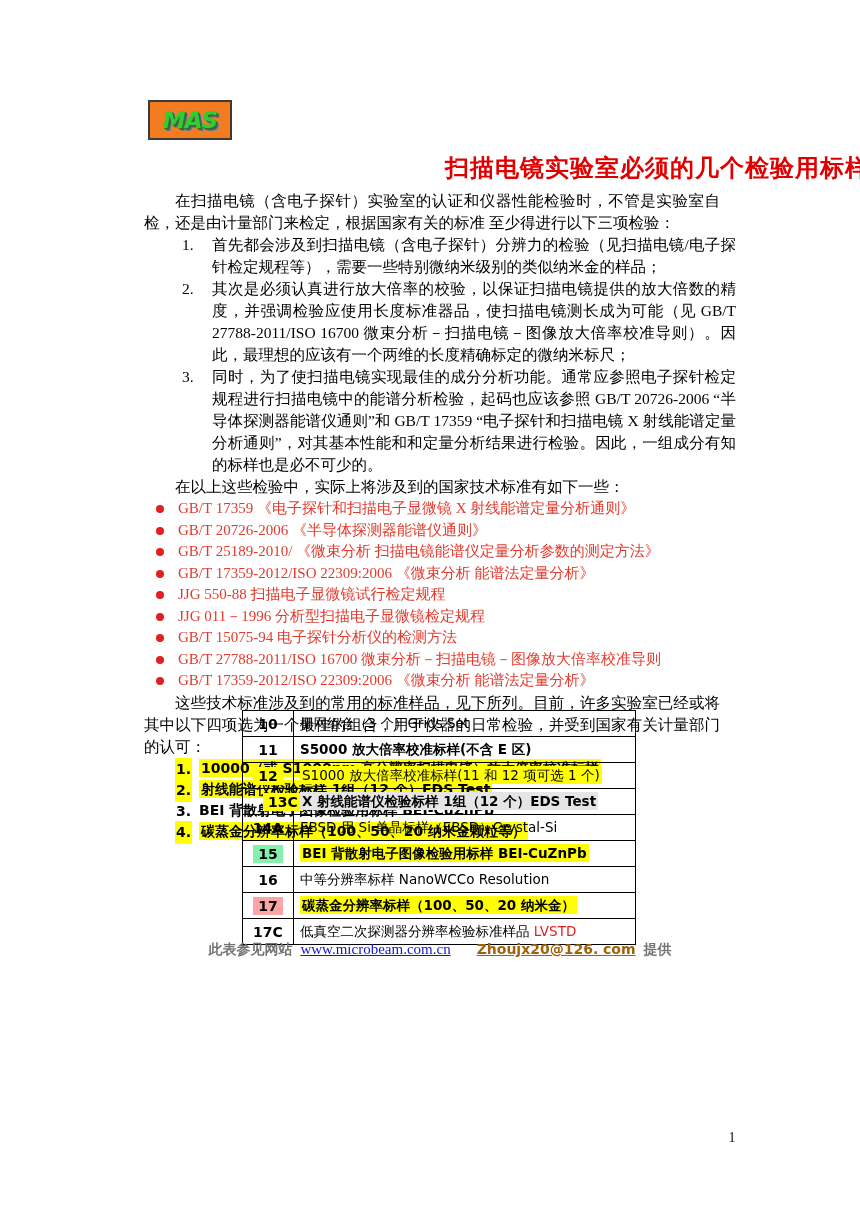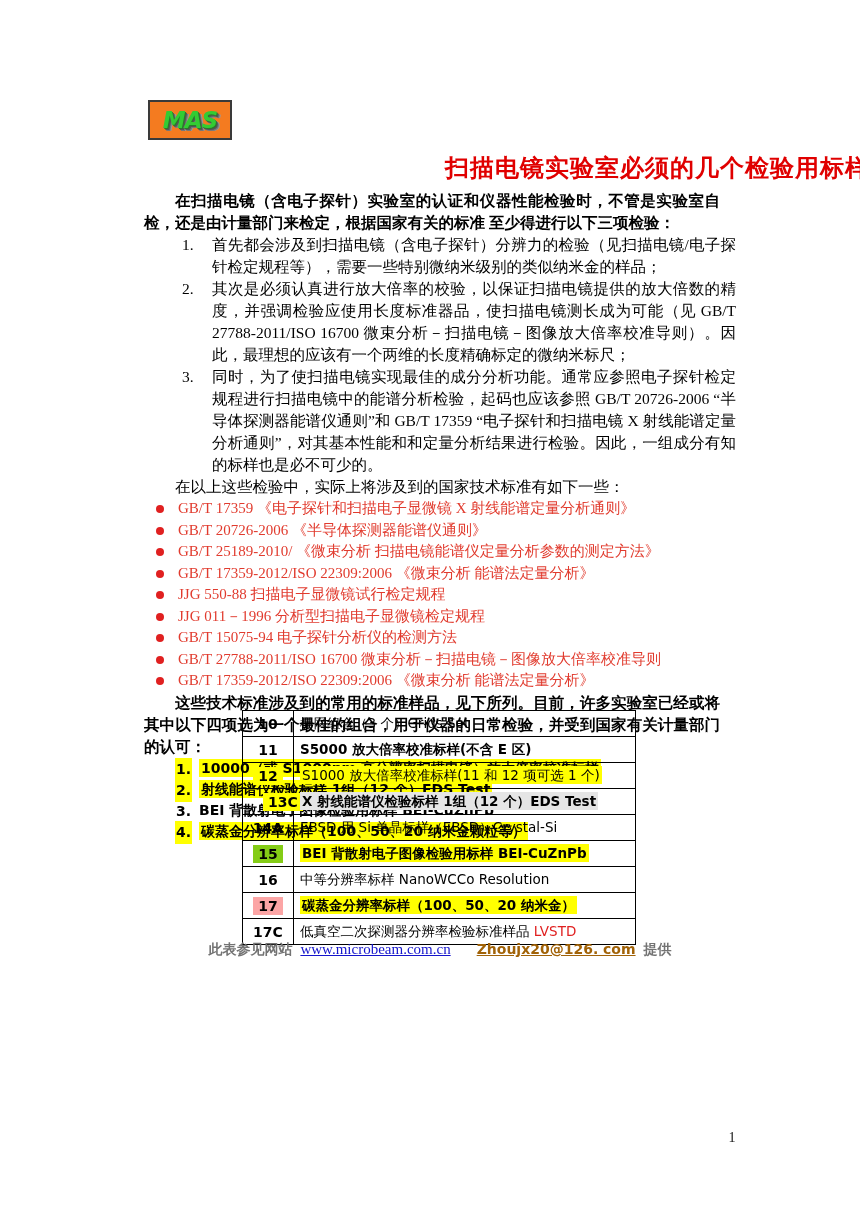--- a/index.html
+++ b/index.html
@@ -77,21 +77,20 @@
     left: 134px;
     top: 190px;
     width: 592px;
     font-size: 15.5px;
     line-height: 22px;
     text-align: justify;
   }
   .para {
     text-indent: 2em;
     margin: 0 16px 0 0;
-    font-weight: bold;
   }
   .para-noindent {
     text-indent: 2em;
     margin: 0;
   }
 
   ol.num-list {
     margin: 0;
     padding: 0 0 0 0;
     list-style: none;
@@ -300,21 +299,21 @@
         </tr>
         <tr class="bold">
           <td class="idx"><span class="idxhl" style="background: rgb(255, 255, 0); margin-left: 20px;">13C</span></td>
           <td class="nm"><span class="cellhl" style="background: #e5e5e5;">X 射线能谱仪检验标样 1组（12 个）EDS Test</span></td>
         </tr>
         <tr>
           <td class="idx"><span>14A</span></td>
           <td class="nm"><span>EBSD 用 Si 单晶标样（EBSD）Crystal-Si</span></td>
         </tr>
         <tr class="bold">
-          <td class="idx"><span class="idxhl" style="background: #84cc16;">15</span></td>
+          <td class="idx"><span class="idxhl" style="background: #86efac;">15</span></td>
           <td class="nm"><span class="cellhl" style="background: rgb(255, 255, 0);">BEI 背散射电子图像检验用标样 BEI-CuZnPb</span></td>
         </tr>
         <tr>
           <td class="idx"><span>16</span></td>
           <td class="nm"><span>中等分辨率标样 NanoWCCo Resolution</span></td>
         </tr>
         <tr class="bold">
           <td class="idx"><span class="idxhl" style="background: #fca5a5;">17</span></td>
           <td class="nm"><span class="cellhl" style="background: rgb(255, 255, 0);">碳蒸金分辨率标样（100、50、20 纳米金）</span></td>
         </tr>

